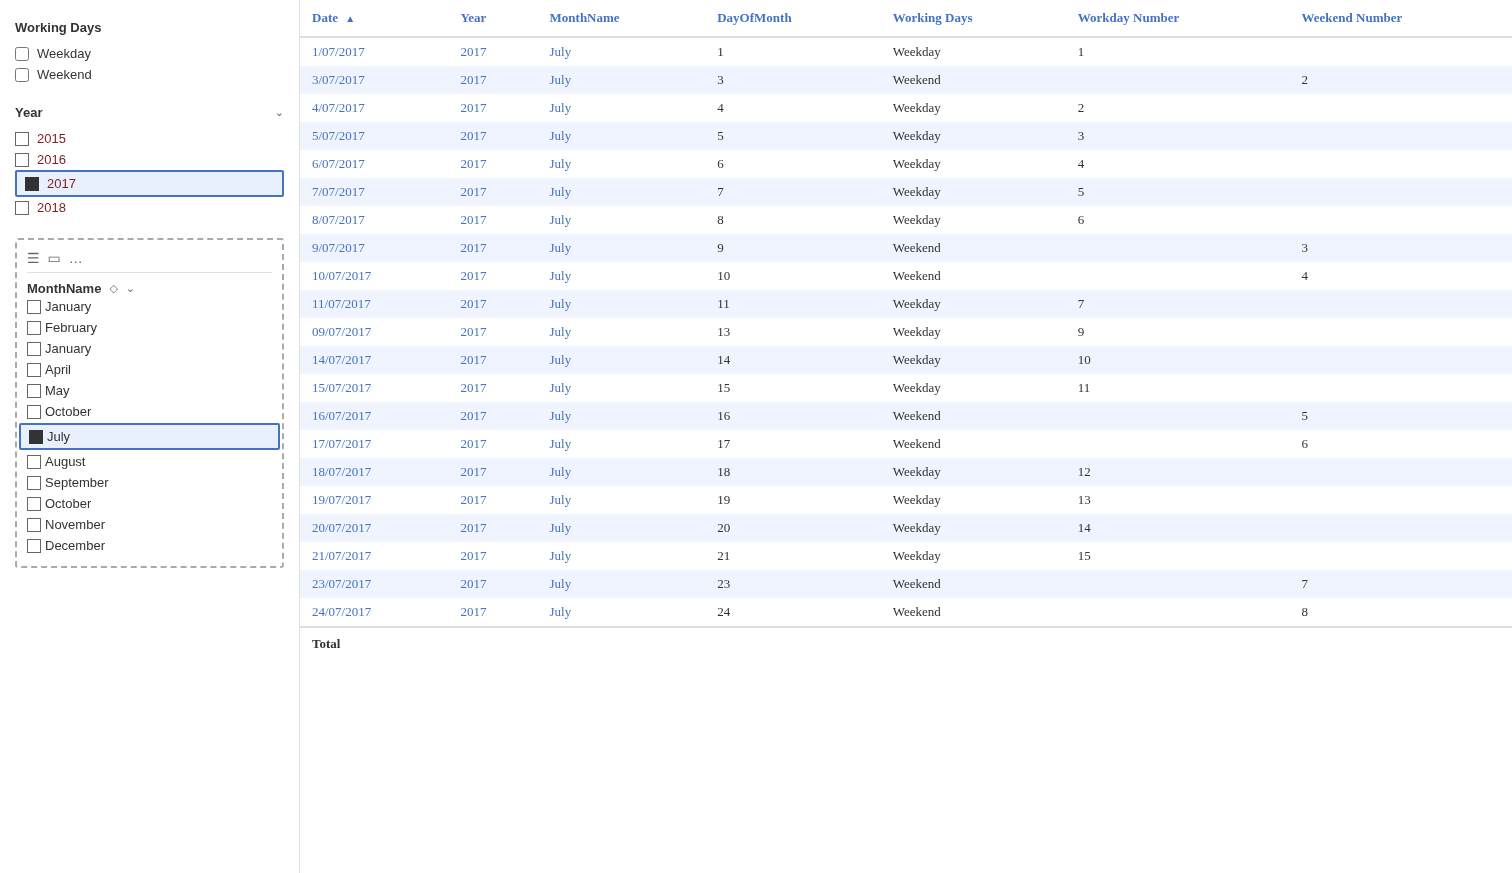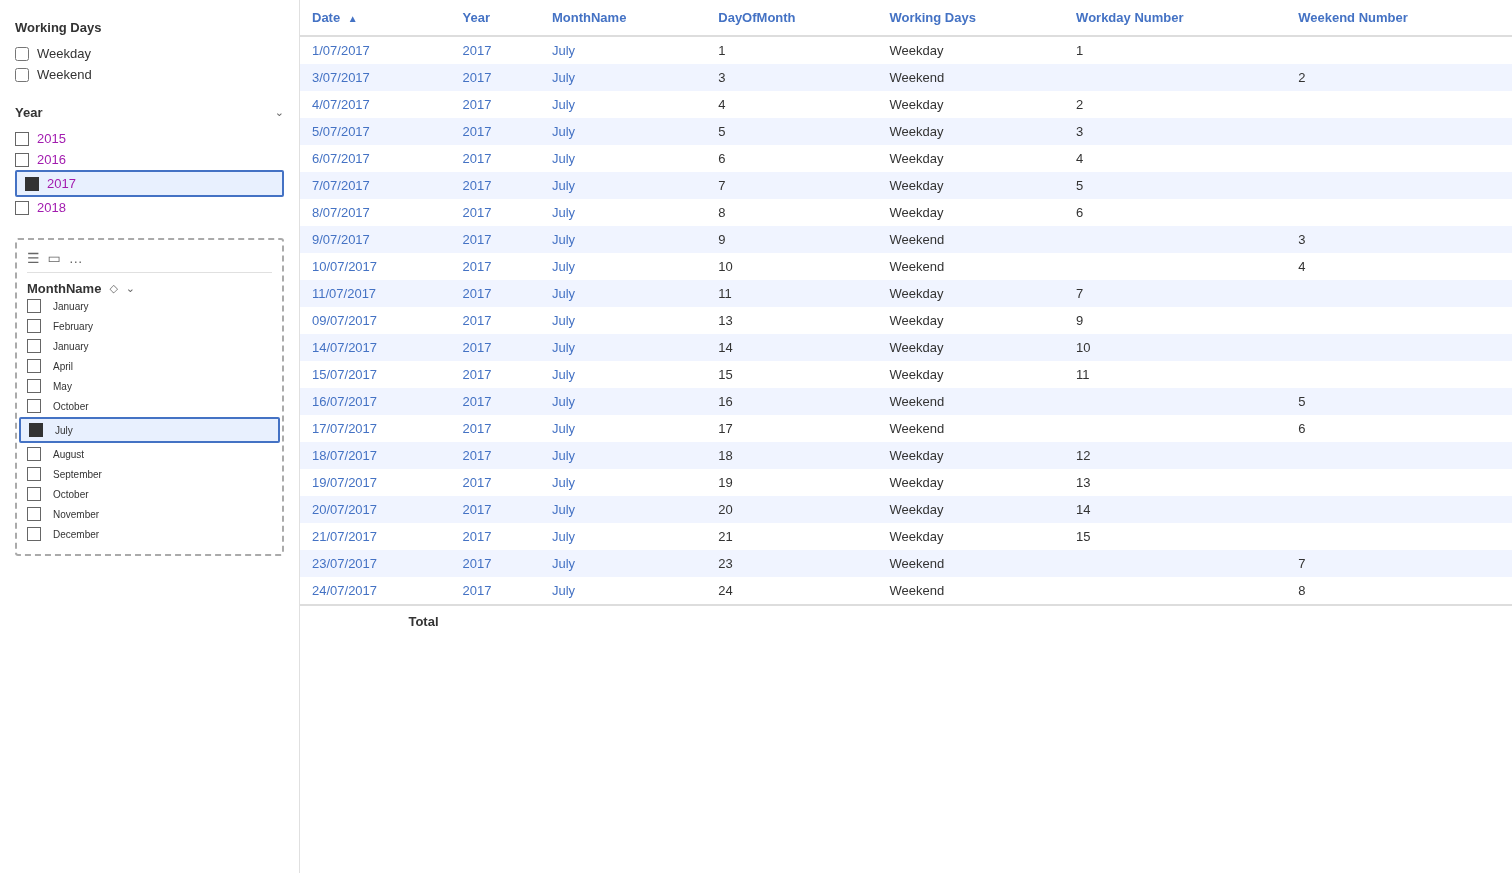--- a/index.html
+++ b/index.html
@@ -67,21 +67,21 @@
       font-size: 11px;
       color: #666;
     }
 
     .year-item {
       display: flex;
       align-items: center;
       gap: 8px;
       padding: 3px 0;
       font-size: 13px;
-      color: #a21caf;
+      color: #7f1d1d;
     }
 
     .year-item.selected {
       background: #e8f0fe;
       border: 2px solid #4472c4;
       padding: 4px 8px;
       border-radius: 2px;
     }
 
     .year-item.selected .check-filled {
@@ -144,23 +144,23 @@
     }
 
     .sort-icon {
       font-size: 11px;
       color: #666;
     }
 
     .month-item {
       display: flex;
       align-items: center;
-      gap: 12px;
+      gap: 4px;
       padding: 3px 0;
-      font-size: 10px;
+      font-size: 13px;
       color: #333;
       cursor: pointer;
     }
 
     .month-item.selected {
       background: #e8f0fe;
       border: 2px solid #4472c4;
       padding: 4px 8px;
       margin: 1px -8px;
       border-radius: 2px;
@@ -188,20 +188,21 @@
       flex: 1;
       overflow: auto;
       padding: 0;
       position: relative;
     }
 
     table {
       width: 100%;
       border-collapse: collapse;
       font-size: 13px;
+      font-family: Liberation Serif, serif;
     }
 
     thead th {
       position: sticky;
       top: 0;
       background: #fff;
       padding: 10px 12px;
       text-align: left;
       font-weight: 600;
       color: #4472c4;
@@ -237,21 +238,20 @@
 
     tbody td.highlight {
       color: #4472c4;
     }
 
     tfoot tr td {
       font-weight: 700;
       padding: 8px 12px;
       color: #333;
       border-top: 2px solid #ddd;
-      text-align: right;
     }
   </style>
 </head>
 <body>
 
 <div class="left-panel">
 
   <div class="filter-section">
     <div class="filter-title">Working Days</div>
     <div class="checkbox-item">

